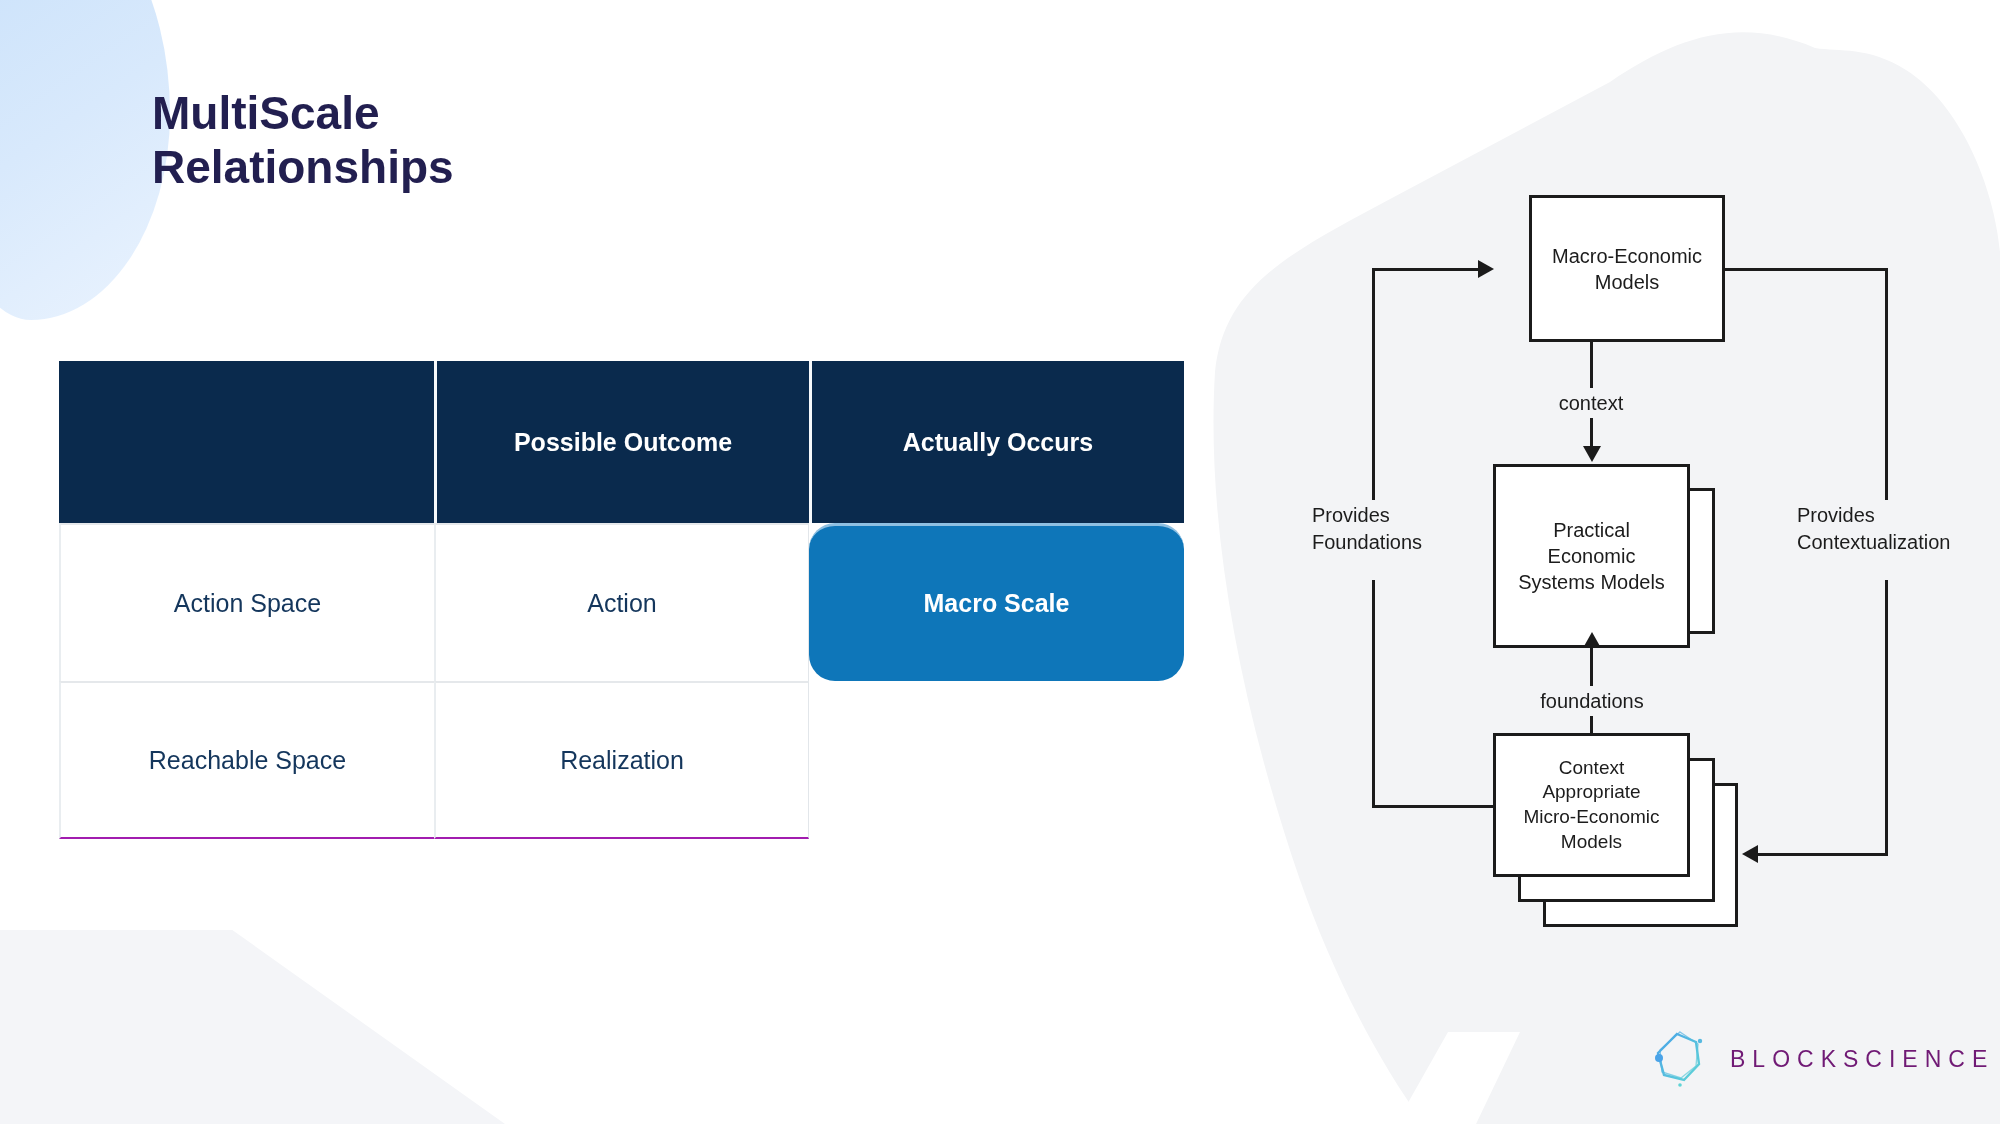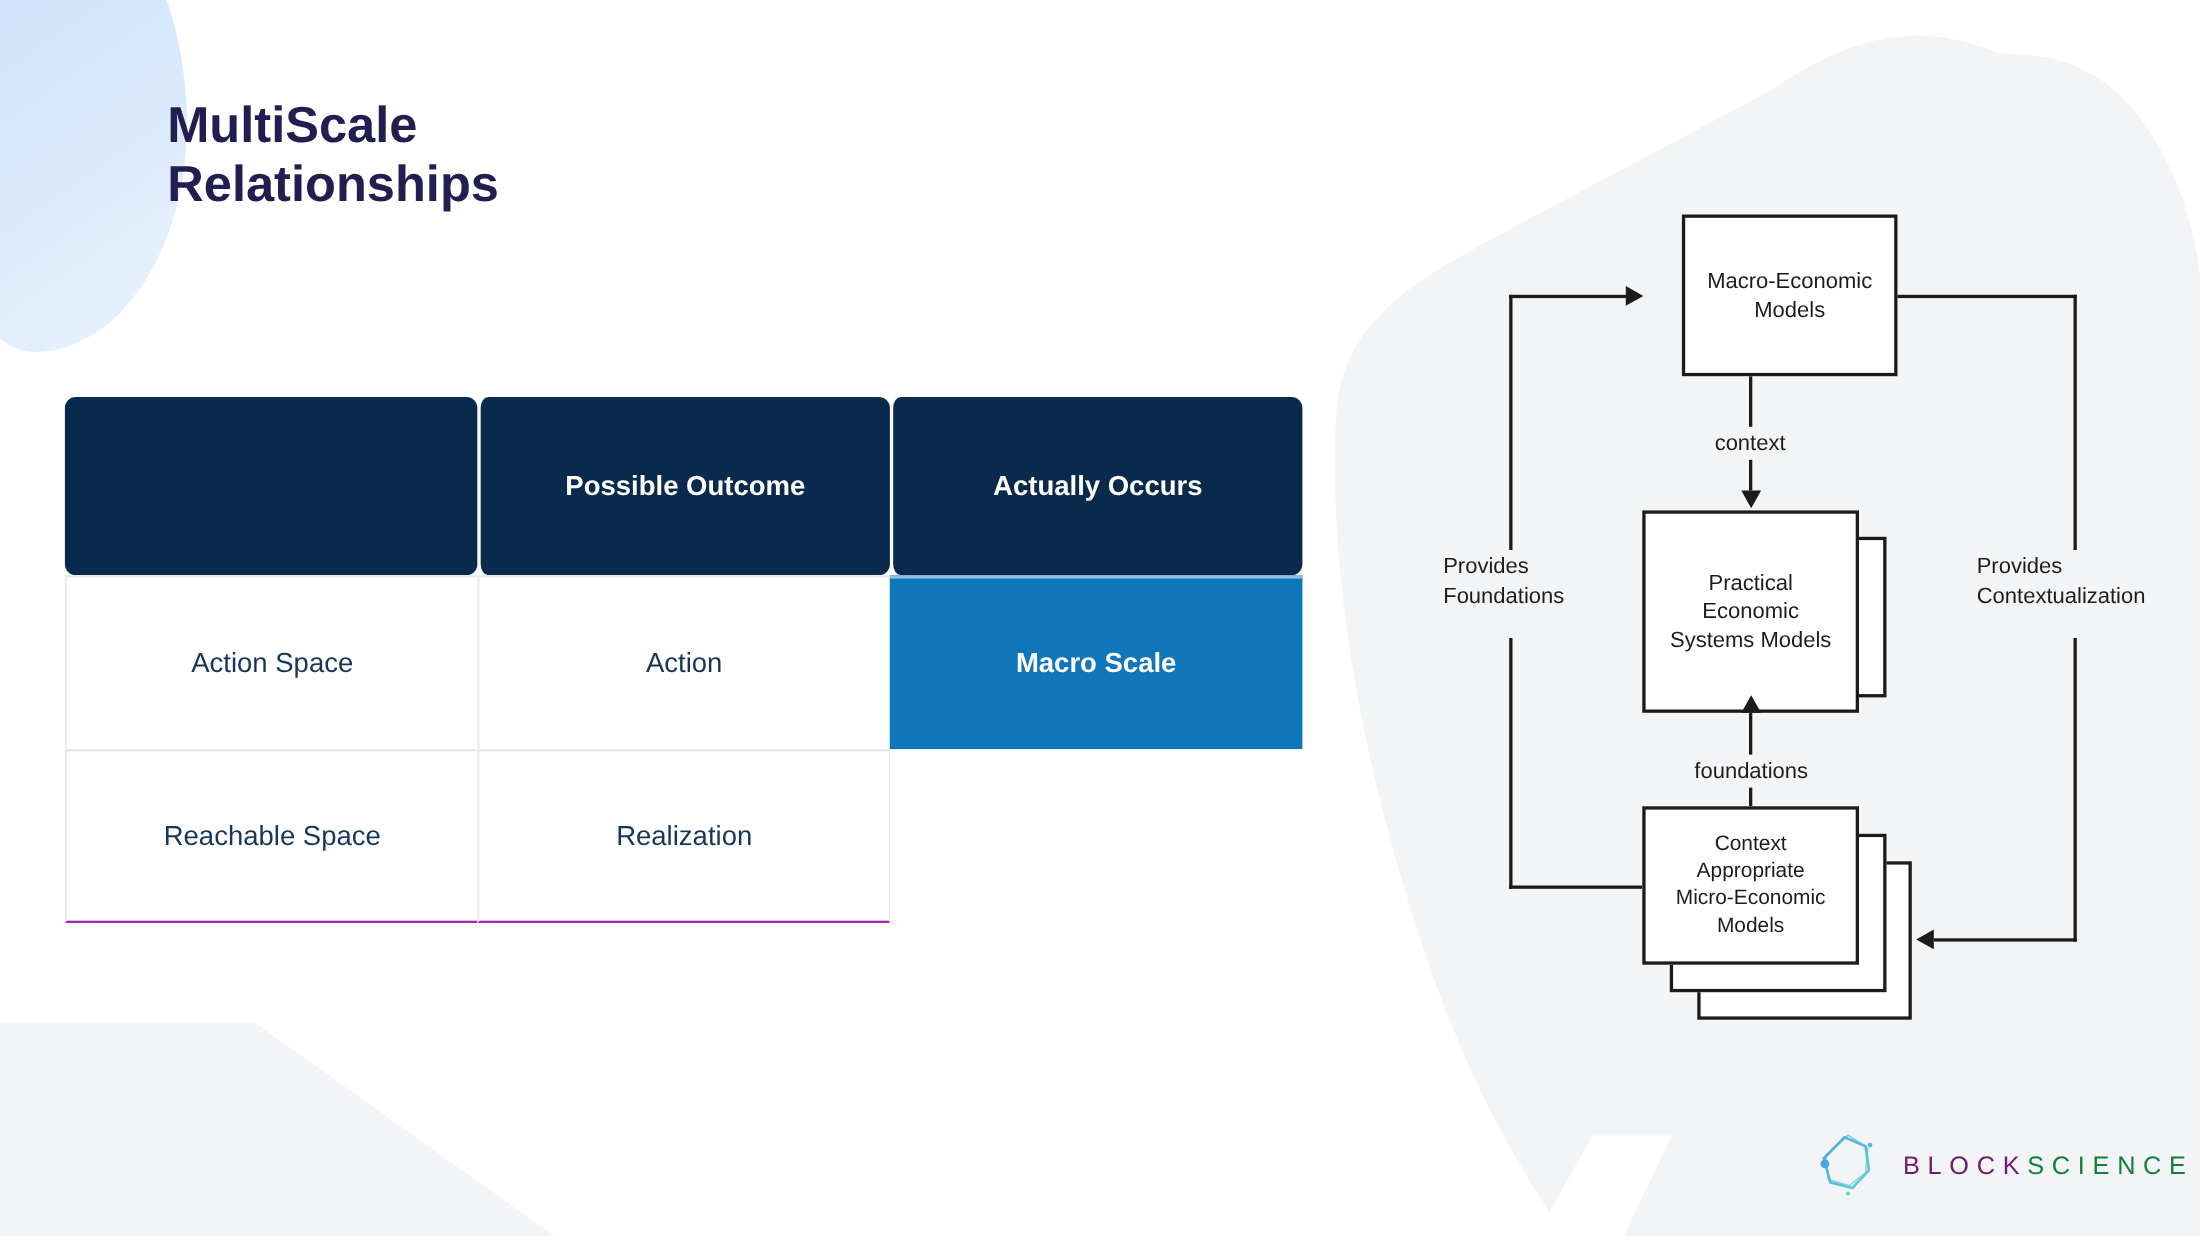--- a/index.html
+++ b/index.html
@@ -36,25 +36,25 @@
   }
   
   .scale-table{
     position:absolute;left:59px;top:361px;width:1125px;
     display:grid;grid-template-columns:375px 375px 375px;
     grid-template-rows:162px 158px 158px;
     z-index:2;
   }
   .cell{display:flex;align-items:center;justify-content:center;
     font-size:25px;box-sizing:border-box;text-align:center;}
-  .cell.hdr{background:#0a2a4d;color:#ffffff;font-weight:700;border-radius:10px;}
+  .cell.hdr{background:#0a2a4d;color:#ffffff;font-weight:700;}
   .cell.hdr.c2,.cell.hdr.c3{border-left:3px solid #f7f9fb;}
   .cell.rowlabel{background:#0e76b9;color:#ffffff;font-weight:700;}
   .cell.rowlabel.r1{border-top:3px solid #cfe3f2;}
-  .cell.rowlabel.r2{border-top:3px solid #8fc0e2;}
+  .cell.rowlabel.r2{border-top:3px solid #8fc0e2;border-radius:26px;}
   .cell.data{background:#ffffff;color:#14365c;border-left:2px solid #e9edf0;
     border-top:2px solid #e5e8eb;}
   .cell.data.c3r{border-right:1px solid #e2e6ea;}
   .cell.data.rb{border-bottom:2px solid #a21caf;text-align:center;}
   
   .hline,.vline{position:absolute;background:#1b1b1b;z-index:3;}
   .hline{height:3px;}
   .vline{width:3px;}
   .dbox{
     position:absolute;background:#ffffff;border:3px solid #1b1b1b;
@@ -69,21 +69,21 @@
   .arrow.down{border-top:16px solid #1b1b1b;border-left:9px solid transparent;border-right:9px solid transparent;}
   .arrow.up{border-bottom:16px solid #1b1b1b;border-left:9px solid transparent;border-right:9px solid transparent;}
   .dlabel{position:absolute;font-size:20px;color:#1c1c1c;z-index:5;line-height:1.35;}
   .dlabel.center{text-align:center;}
   .dlabel.pre{white-space:pre-line;}
   
   .logo{position:absolute;left:1650px;top:1028px;display:flex;align-items:center;z-index:4;}
   .logo-icon{width:58px;height:62px;margin-right:22px;}
   .logo-text{font-size:23px;letter-spacing:7px;font-weight:500;}
   .logo-text .block{color:#701a75;}
-  .logo-text .science{color:#15803d;text-align:right;}
+  .logo-text .science{color:#701a75;text-align:right;}
 </style>
 </head>
 <body>
 
 <svg class="blob-right-svg" width="2000" height="1124" viewBox="0 0 2000 1124">
   <path fill="#f3f4f6" d="
     M 1815 48
     C 1740 16, 1678 36, 1610 82
     L 1392 198
     C 1292 252, 1224 284, 1215 372

